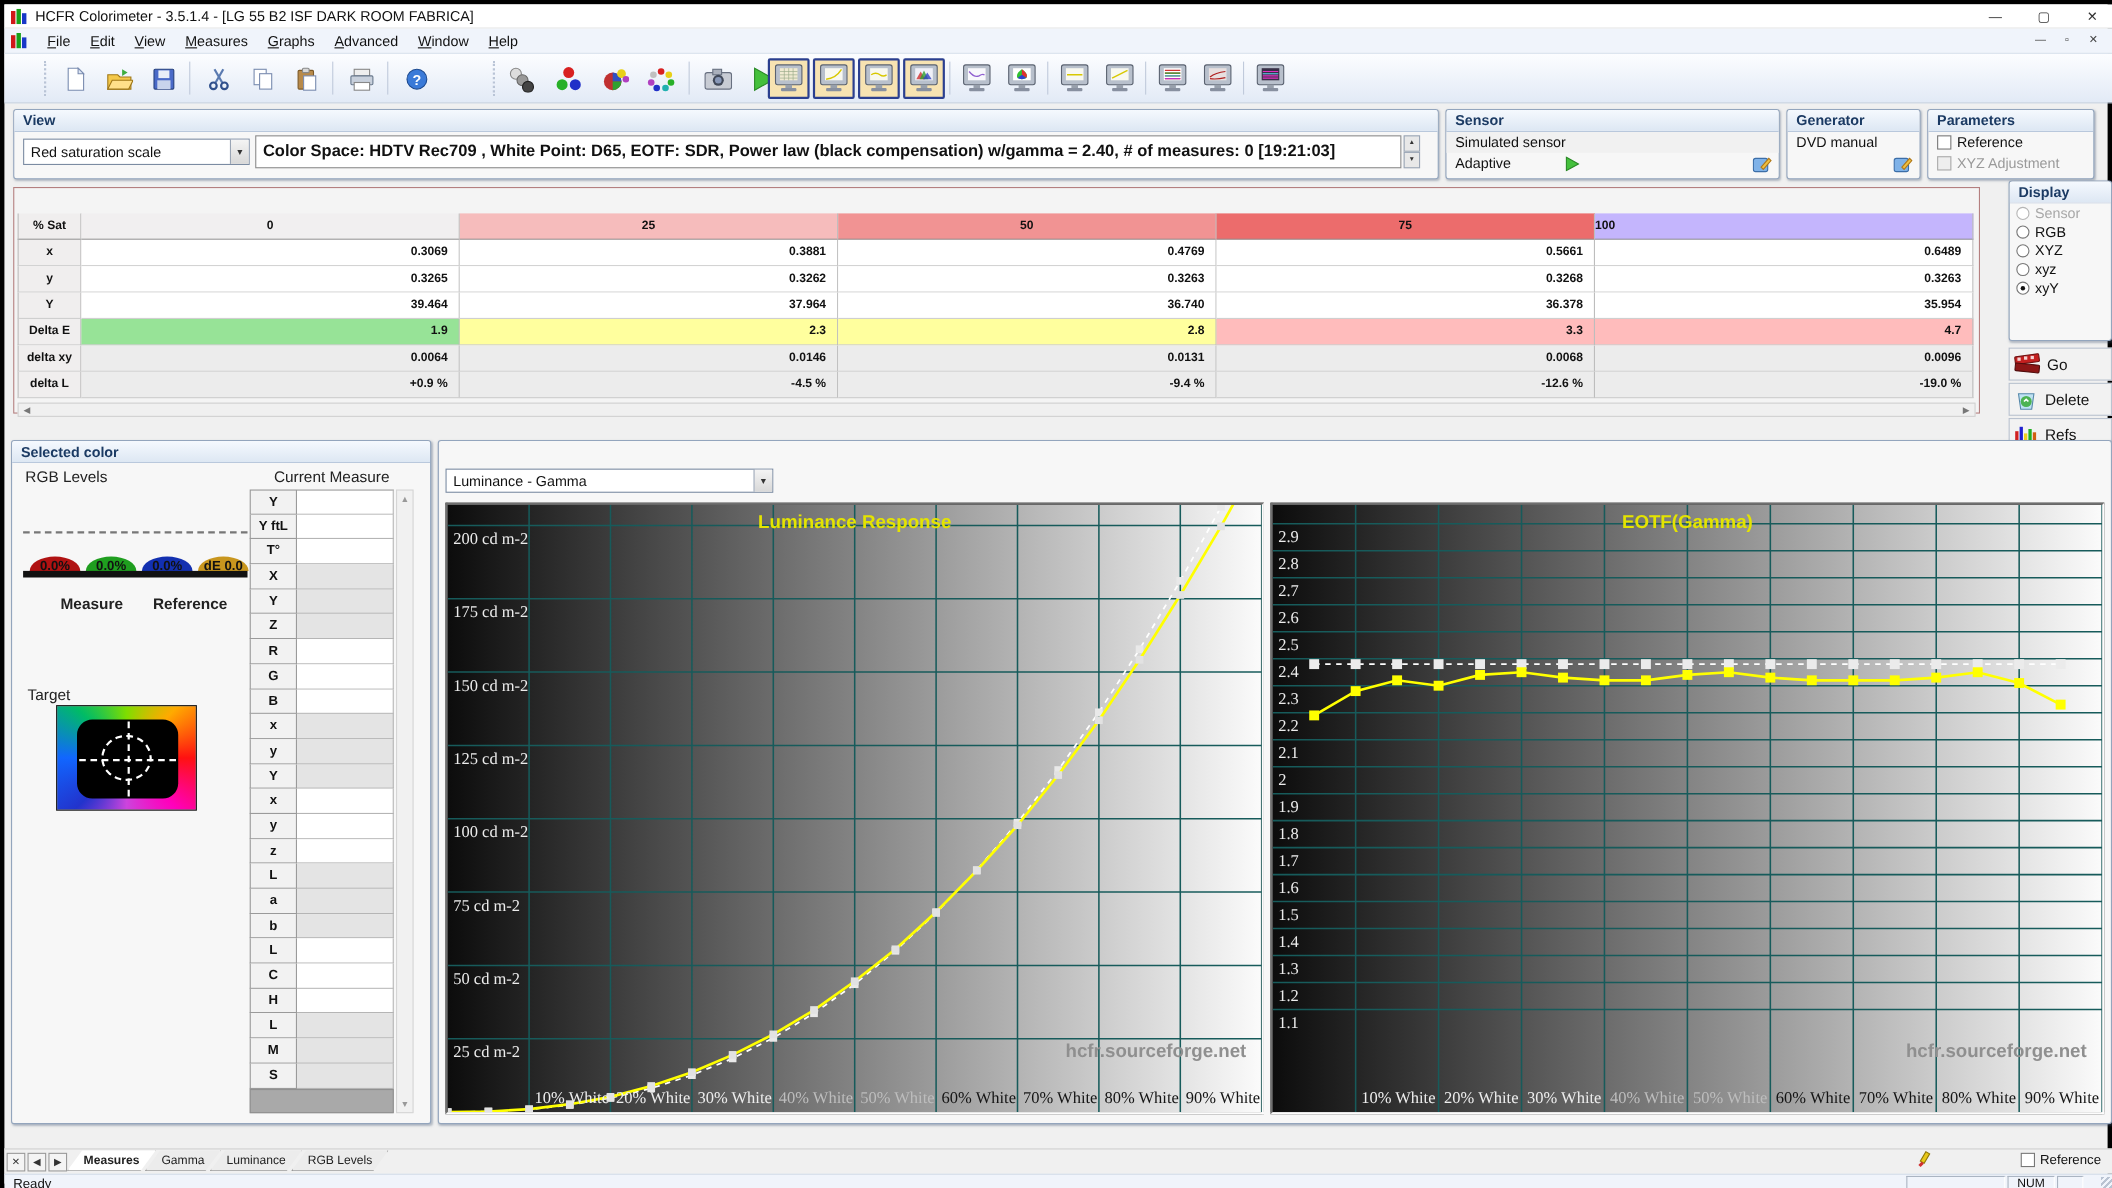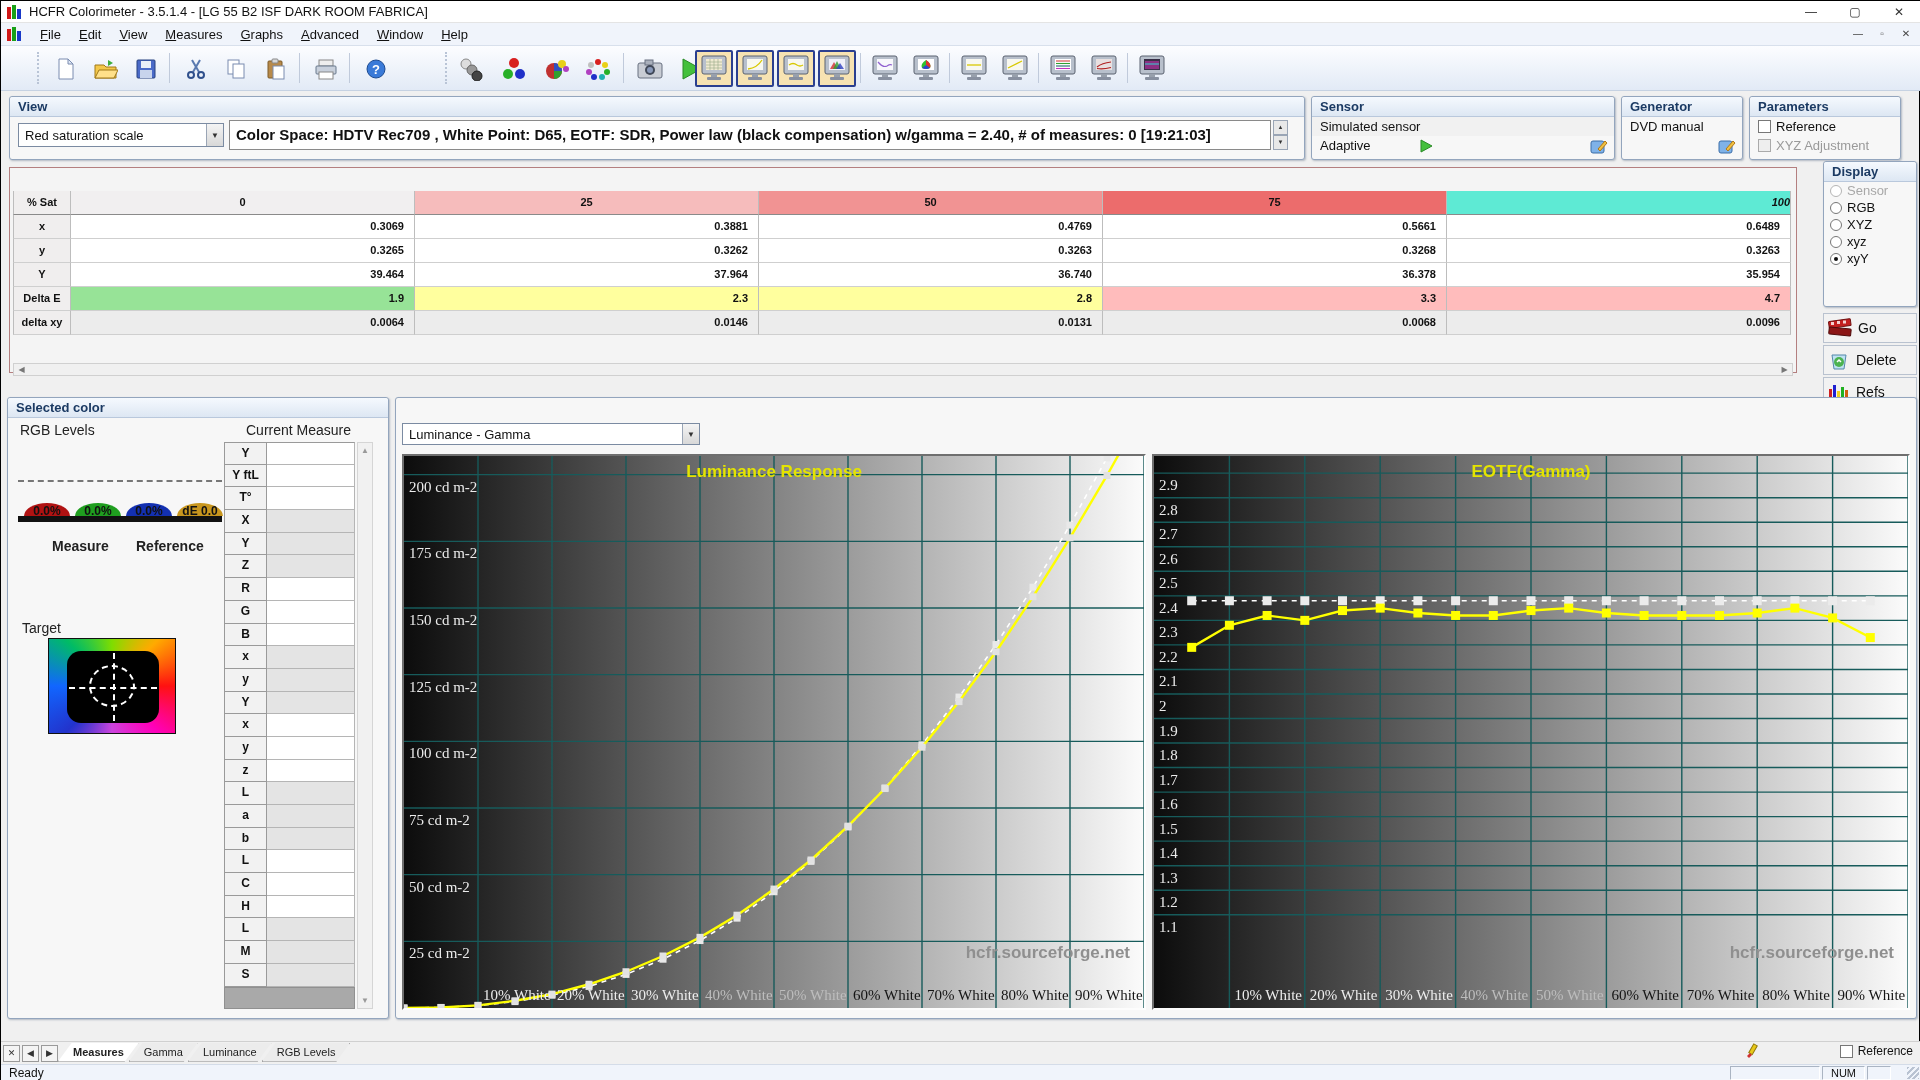--- a/index.html
+++ b/index.html
@@ -1,18 +1,18 @@
 <!DOCTYPE html>
 <html><head>
 <meta charset="utf-8">
 <style>
   * { margin:0; padding:0; box-sizing:border-box; }
   html,body { width:1920px; height:1080px; overflow:hidden; }
   body { font-family:"Liberation Sans", sans-serif; background:#f0f0f0; color:#111; }
-  #app { position:absolute; width:1920px; height:1080px; background:#f0f0f0; border:1px solid #000000; }
+  #app { position:absolute; width:1920px; height:1080px; background:#f0f0f0; border:4px solid #000000; }
 
   
   #titlebar { position:absolute; left:0; top:0; width:1920px; height:22px; background:#ffffff; display:flex; align-items:center; border-bottom:1px solid #e4e4e4; }
   #titlebar .appicon { margin:0 6px 0 6px; }
   #titlebar .title { font-size:13px; color:#111; }
   #winbtns { position:absolute; right:0; top:0; height:22px; display:flex; }
   #winbtns .wbtn { width:44px; height:22px; display:flex; align-items:center; justify-content:center; font-size:12px; color:#333; }
 
   #menubar { position:absolute; left:0; top:22px; width:1920px; height:23px; background:#f0f4fb; display:flex; align-items:center; border-bottom:1px solid #d8e0ec; }
   #menubar .appicon { margin:0 8px 0 6px; }
@@ -462,21 +462,21 @@
   </div>
 
   <div id="meas-wrap">
     <div id="sat-table">
         <div class="st-row">
           <div class="st-cell st-lbl st-hdr">% Sat</div>
           <div class="st-cell st-val st-hdr" style="text-align: center; padding-right: 0px; background: rgb(241, 239, 240);">0</div>
           <div class="st-cell st-val st-hdr" style="text-align: center; padding-right: 0px; background: rgb(246, 188, 188);">25</div>
           <div class="st-cell st-val st-hdr" style="text-align: center; padding-right: 0px; background: rgb(241, 147, 147);">50</div>
           <div class="st-cell st-val st-hdr" style="text-align: center; padding-right: 0px; background: rgb(236, 108, 108);">75</div>
-          <div class="st-cell st-val st-hdr" style="text-align: right; padding-right: 0px; background: #5eead4; font-style: italic;">100</div>
+          <div class="st-cell st-val st-hdr" style="text-align: left; padding-right: 0px; background: #c4b5fd;">100</div>
         </div>
         <div class="st-row">
           <div class="st-cell st-lbl">x</div>
           <div class="st-cell st-val">0.3069</div>
           <div class="st-cell st-val">0.3881</div>
           <div class="st-cell st-val">0.4769</div>
           <div class="st-cell st-val">0.5661</div>
           <div class="st-cell st-val">0.6489</div>
         </div>
         <div class="st-row">
@@ -503,20 +503,28 @@
           <div class="st-cell st-val" style="background: rgb(255, 188, 188);">3.3</div>
           <div class="st-cell st-val" style="background: rgb(255, 188, 188);">4.7</div>
         </div>
         <div class="st-row">
           <div class="st-cell st-lbl">delta xy</div>
           <div class="st-cell st-val" style="background: rgb(236, 236, 236);">0.0064</div>
           <div class="st-cell st-val" style="background: rgb(236, 236, 236);">0.0146</div>
           <div class="st-cell st-val" style="background: rgb(236, 236, 236);">0.0131</div>
           <div class="st-cell st-val" style="background: rgb(236, 236, 236);">0.0068</div>
           <div class="st-cell st-val" style="background: rgb(236, 236, 236);">0.0096</div>
+        </div>
+        <div class="st-row">
+          <div class="st-cell st-lbl">delta L</div>
+          <div class="st-cell st-val" style="background: rgb(236, 236, 236);">+0.9 %</div>
+          <div class="st-cell st-val" style="background: rgb(236, 236, 236);">-4.5 %</div>
+          <div class="st-cell st-val" style="background: rgb(236, 236, 236);">-9.4 %</div>
+          <div class="st-cell st-val" style="background: rgb(236, 236, 236);">-12.6 %</div>
+          <div class="st-cell st-val" style="background: rgb(236, 236, 236);">-19.0 %</div>
         </div>
       </div>
     <div id="sat-scroll">
       <div class="sarr" style="left:0;">◀</div>
       <div class="sarr" style="right:0;">▶</div>
     </div>
   </div>
 
   <div class="gbox" id="display-box">
     <div class="gbox-h">Display</div>

